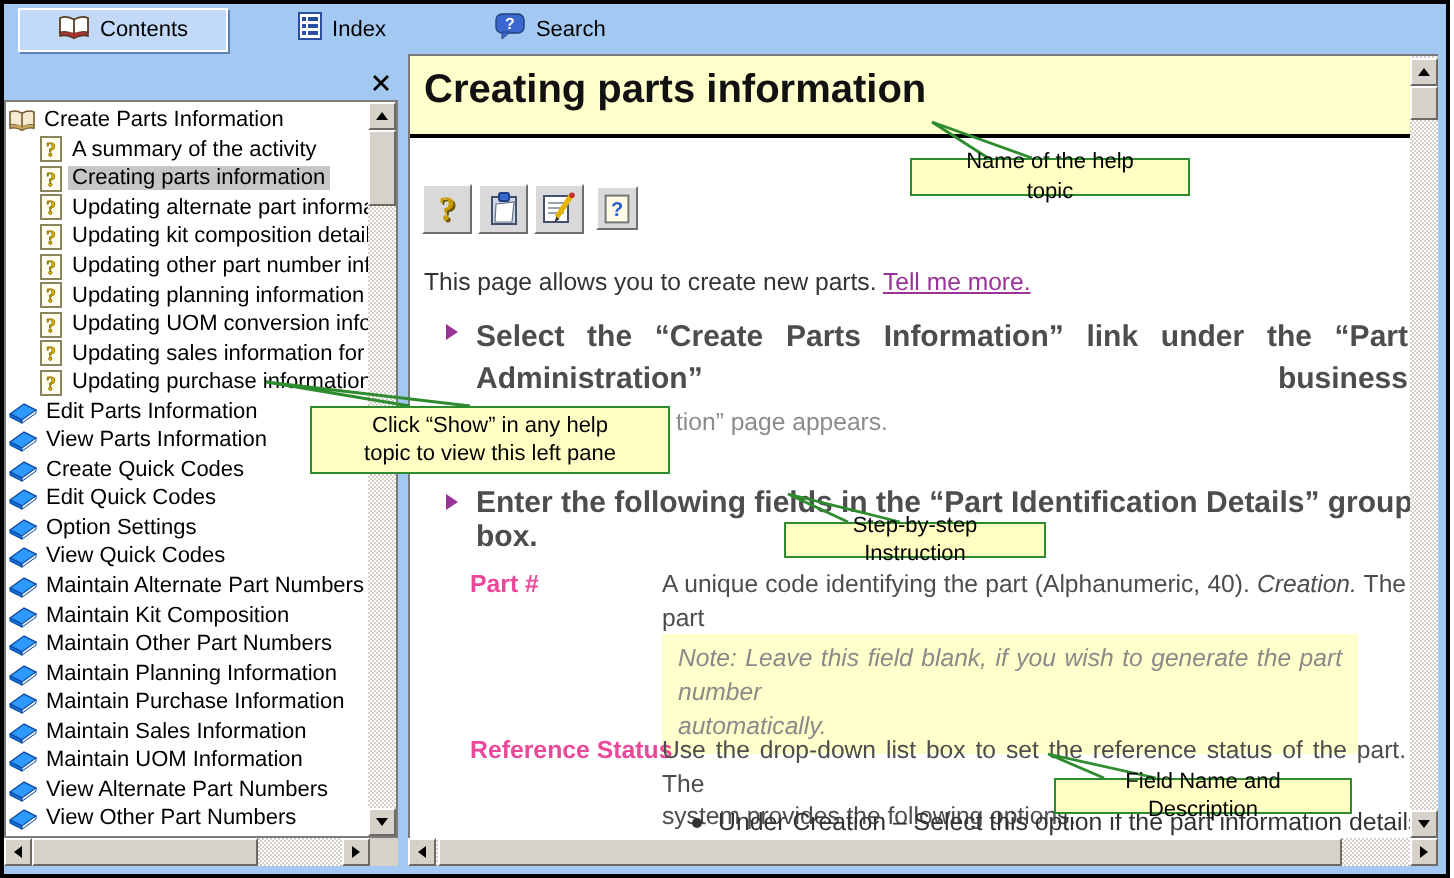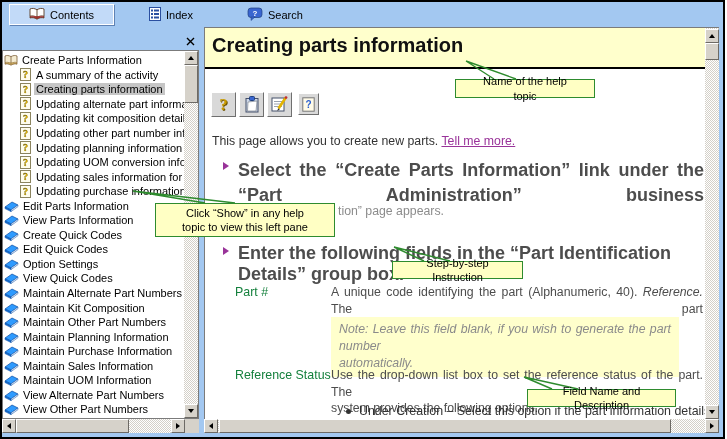--- a/index.html
+++ b/index.html
@@ -27,24 +27,24 @@
   .tri-rt{width:0;height:0;border-top:3px solid transparent;border-bottom:3px solid transparent;border-left:4px solid #000;}
   .corner{position:absolute;background:#D6D2CA;}
   
   .rpanel{position:absolute;left:202px;top:25px;width:515px;height:392px;background:#fff;border-left:1px solid #7b7b7b;border-top:1px solid #7b7b7b;box-sizing:border-box;overflow:hidden;}
   .titleband{position:absolute;left:0;top:0;right:14px;height:41px;background:#FFFFCC;border-bottom:2px solid #000;box-sizing:border-box;}
   .titleband h1{margin:0;padding:6px 0 0 7px;font-size:20px;font-weight:bold;color:#111;letter-spacing:0px;}
   .icobtn{position:absolute;width:25px;height:25px;background:#D9D9D9;border:1px solid;border-color:#fff #6f6f6f #6f6f6f #fff;box-sizing:border-box;display:flex;align-items:center;justify-content:center;cursor:default;}
   .icobtn.small{width:21px;height:22px;}
   .bodytext{font-size:12.3px;color:#333;}
   .link{color:#993399;text-decoration:underline;cursor:pointer;}
-  .step{position:absolute;font-size:18px;font-weight:bold;color:#4d4d4d;}
+  .step{position:absolute;font-size:15px;font-weight:bold;color:#4d4d4d;}
   .stepmark{position:absolute;width:0;height:0;border-top:4px solid transparent;border-bottom:4px solid transparent;border-left:6px solid #993399;}
   .jl{text-align:justify;text-align-last:justify;}
-  .fieldlab{position:absolute;font-size:12.4px;font-weight:normal;color:#15803d;padding-left:12px;}
+  .fieldlab{position:absolute;font-size:12.4px;font-weight:bold;color:#ec4899;padding-left:12px;}
   .fielddesc{position:absolute;font-size:12.3px;color:#4d4d4d;line-height:1.35;}
   .notebox{position:absolute;background:#FFFFCC;color:#8a8a8a;font-style:italic;font-size:12.3px;line-height:1.4;padding:4px 8px;box-sizing:border-box;}
   .graytxt{position:absolute;font-size:12.3px;color:#8c8c8c;}
   .optrow{position:absolute;font-size:12.4px;color:#333;white-space:nowrap;}
   .dot{display:inline-block;width:5px;height:5px;border-radius:50%;background:#333;margin:0 8px 1px 0;vertical-align:middle;}
   
   .callout{position:absolute;background:#FFFFC4;border:1px solid #2E8B2E;font-size:11px;color:#000;text-align:center;z-index:30;box-sizing:border-box;display:flex;align-items:center;justify-content:center;padding:1px 20px;line-height:1.3;}
   .arrows{position:absolute;left:0;top:0;z-index:29;pointer-events:none;}
 </style>
 </head>
@@ -432,21 +432,21 @@
       <div class="jl">Select the “Create Parts Information” link under the “Part Administration” business</div>
     </div>
 
     <div class="graytxt" style="left:133px;top:176px;">tion” page appears.</div>
 
     <span class="stepmark" style="left:18px;top:219px;"></span>
     <div class="step" style="left:33px;top:215px;width:470px;">Enter the following fields in the “Part Identification Details” group box.</div>
 
     <div class="fieldlab" style="left:18px;top:257px;">Part #</div>
     <div class="fielddesc" style="left:126px;top:256px;width:372px;">
-      <div class="jl"><span>A unique code identifying the part (Alphanumeric, 40). </span><i>Reference.</i><span> The part</span></div>
+      <div class="jl"><span>A unique code identifying the part (Alphanumeric, 40). </span><i>Creation.</i><span> The part</span></div>
       <div>number must be unique across all the organizational units.</div>
     </div>
 
     <div class="notebox" style="left:126px;top:289px;width:348px;">
       <div class="jl">Note: Leave this field blank, if you wish to generate the part number</div>
       <div>automatically.</div>
     </div>
 
     <div class="fieldlab" style="left:18px;top:340px;">Reference Status</div>
     <div class="fielddesc" style="left:126px;top:339px;width:372px;">

